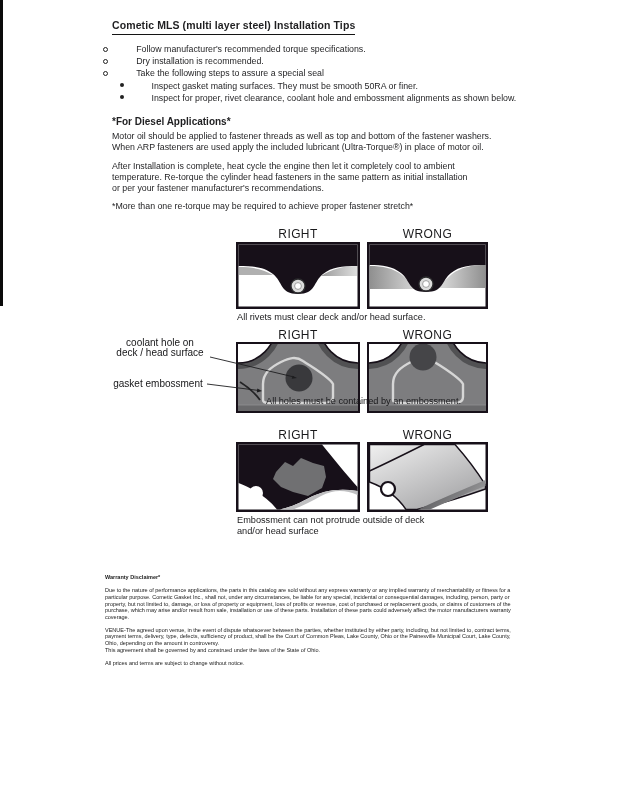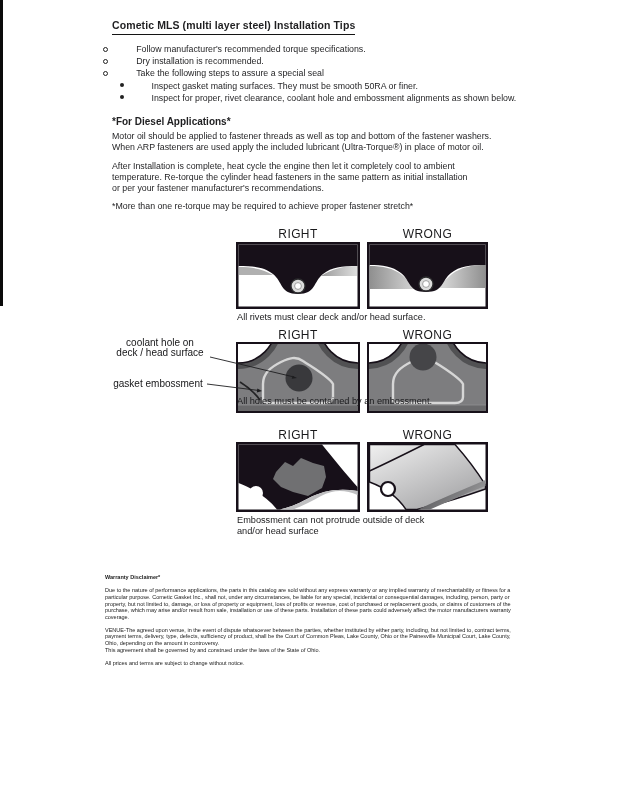--- a/index.html
+++ b/index.html
@@ -28,21 +28,21 @@
   .caption  { position:absolute; left:237px; font-size:9.2px; line-height:11px; white-space:pre-line; color:#1a1a1c; }
   .panel    { position:absolute; line-height:0; }
   .sm-label { position:absolute; font-size:10px; line-height:10px; text-align:center; white-space:pre-line; color:#161618; }
 
   .lbl-r1 { left:236px; top:227px; width:124px; } .lbl-w1 { left:367px; top:227px; width:121px; }
   .lbl-r2 { left:236px; top:328px; width:124px; } .lbl-w2 { left:367px; top:328px; width:121px; }
   .lbl-r3 { left:236px; top:428px; width:124px; } .lbl-w3 { left:367px; top:428px; width:121px; }
   .pan-r1a{ left:236px; top:242px; } .pan-r1b{ left:367px; top:242px; }
   .pan-r2a{ left:236px; top:342px; } .pan-r2b{ left:367px; top:342px; }
   .pan-r3a{ left:236px; top:442px; } .pan-r3b{ left:367px; top:442px; }
-  .cap1 { top:312px; } .cap2 { top:396px; } .cap3 { top:515px; }
+  .cap1 { top:312px; } .cap2 { top:396px;margin-left:29px; } .cap3 { top:515px; }
   .lbl-coolant   { left:110px; top:338px; width:100px; }
   .lbl-emboss    { left:106px; top:379px; width:104px; }
   .connector     { left:203px; top:344px; }
 
   .disc { position:absolute; left:105px; top:574px; width:412px; height:180px; }
   .disc-inner { width:683px; transform:scale(0.6); transform-origin:top left;
                 font-size:9.2px; line-height:11.2px; color:#222; }
   .disc-inner p { margin:0 0 10px 0; }
   .disc-inner p.tight { margin-bottom:0; }
   .disc-h { font-weight:bold; margin-bottom:11px; }

